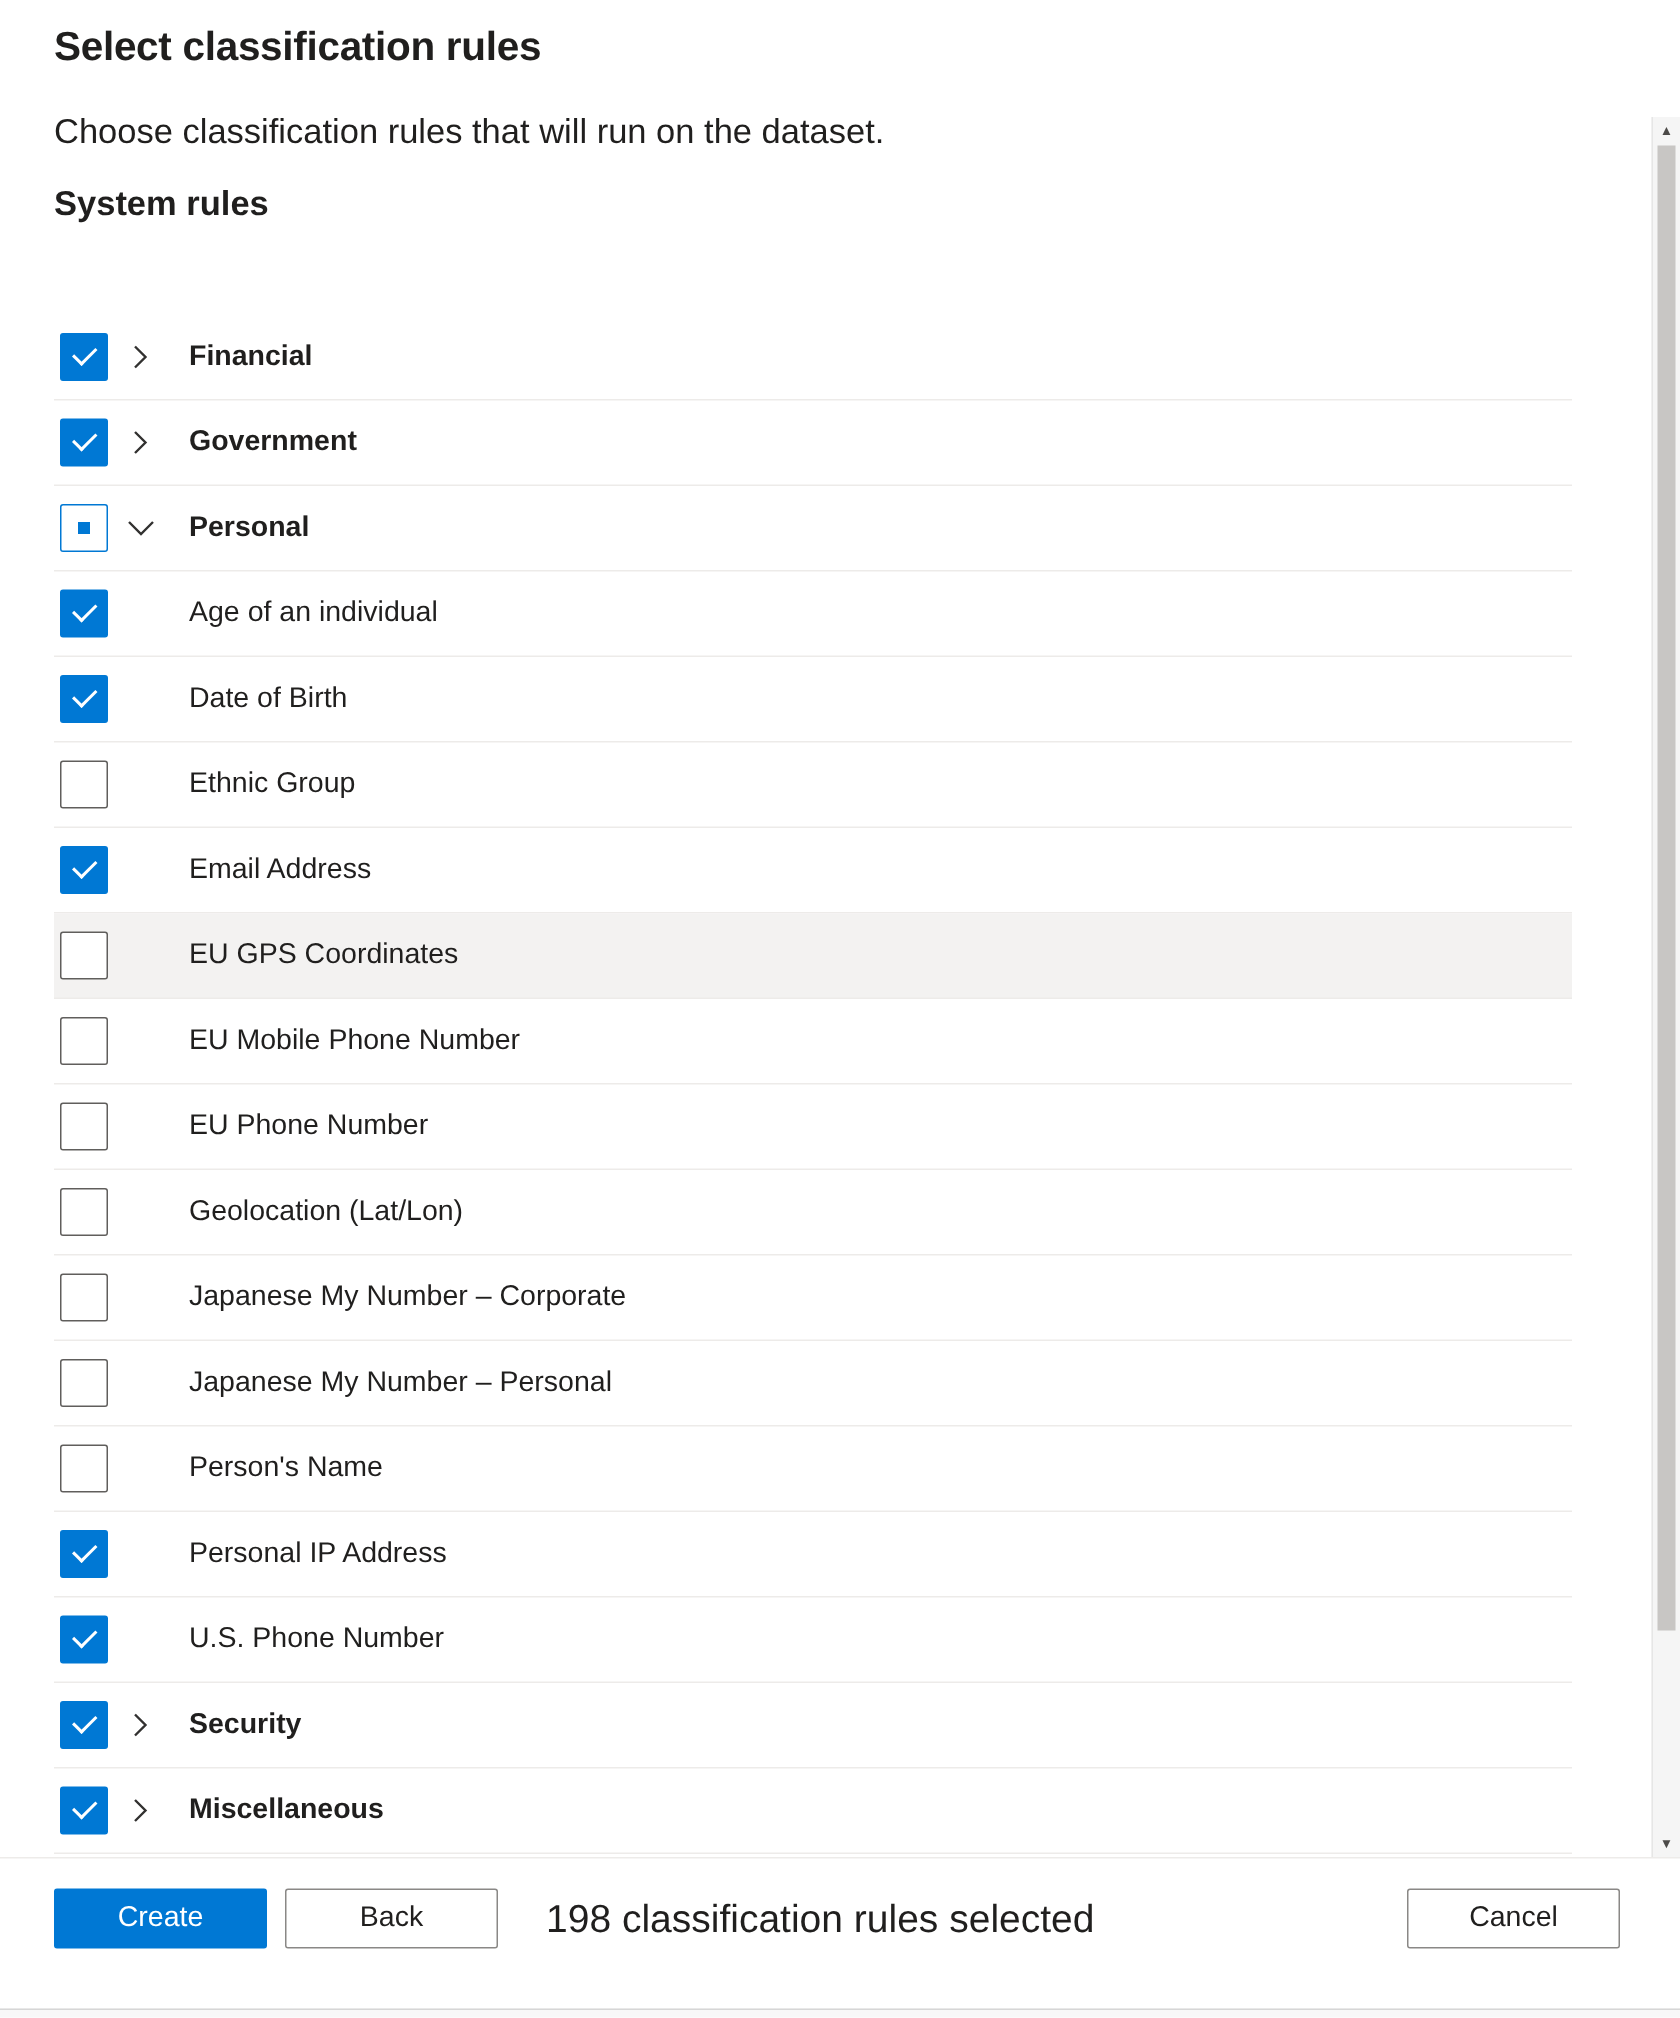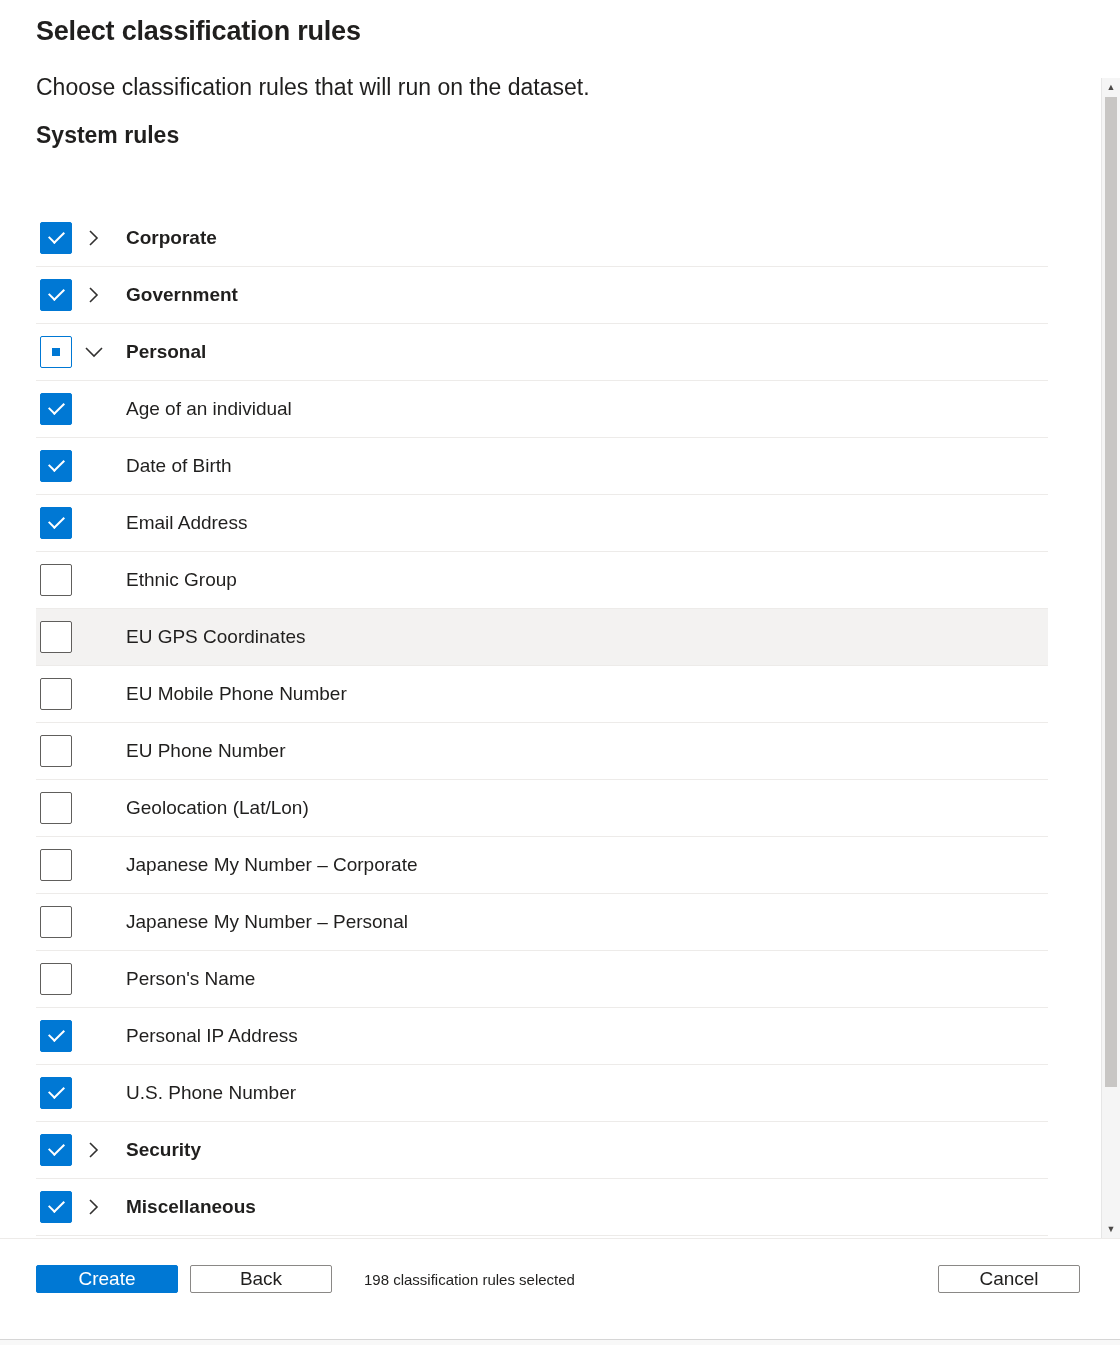--- a/index.html
+++ b/index.html
@@ -185,40 +185,40 @@
   .footer-inner {
     display: flex;
     align-items: center;
     height: 62px;
     padding: 18px 40px 0 36px;
     box-sizing: border-box;
   }
   .btn {
     font-family: "Liberation Sans", sans-serif;
     font-size: 19px;
-    height: 28px;
+    height: 40px;
     min-width: 142px;
     border-radius: 2px;
     box-sizing: border-box;
     cursor: pointer;
     padding: 0 16px;
   }
   .btn-primary {
     background: #0078d4;
     border: 1px solid #0078d4;
     color: #fff;
   }
   .btn-default {
     background: #fff;
     border: 1px solid #8a8886;
     color: #201f1e;
     margin-left: 12px;
   }
   .status {
-    font-size: 15px;
+    font-size: 26px;
     color: #201f1e;
     margin-left: 32px;
     white-space: nowrap;
   }
   .spacer { flex: 1 1 auto; }
   .bottom-bar {
     position: absolute;
     left: 0;
     bottom: 0;
     width: 1120px;
@@ -242,21 +242,21 @@
       <div class="section-title" style="margin:0;">System rules</div>
     </div>
     <div class="list" id="rules-list">
         <div class="row">
           <div class="cb checked"></div>
           <div class="chev">
             <svg width="14" height="18" viewBox="0 0 14 18">
               <path d="M3 2 L10 9 L3 16" fill="none" stroke="#323130" stroke-width="1.6"></path>
             </svg>
           </div>
-          <div class="label group">Corporate</div>
+          <div class="label group">Financial</div>
         </div>
         <div class="row">
           <div class="cb checked"></div>
           <div class="chev">
             <svg width="14" height="18" viewBox="0 0 14 18">
               <path d="M3 2 L10 9 L3 16" fill="none" stroke="#323130" stroke-width="1.6"></path>
             </svg>
           </div>
           <div class="label group">Government</div>
         </div>
@@ -273,28 +273,28 @@
           <div class="cb checked"></div>
           <div class="chev-spacer"></div>
           <div class="label">Age of an individual</div>
         </div>
         <div class="row">
           <div class="cb checked"></div>
           <div class="chev-spacer"></div>
           <div class="label">Date of Birth</div>
         </div>
         <div class="row">
+          <div class="cb"></div>
+          <div class="chev-spacer"></div>
+          <div class="label">Ethnic Group</div>
+        </div>
+        <div class="row">
           <div class="cb checked"></div>
           <div class="chev-spacer"></div>
           <div class="label">Email Address</div>
-        </div>
-        <div class="row">
-          <div class="cb"></div>
-          <div class="chev-spacer"></div>
-          <div class="label">Ethnic Group</div>
         </div>
         <div class="row highlight">
           <div class="cb"></div>
           <div class="chev-spacer"></div>
           <div class="label">EU GPS Coordinates</div>
         </div>
         <div class="row">
           <div class="cb"></div>
           <div class="chev-spacer"></div>
           <div class="label">EU Mobile Phone Number</div>

